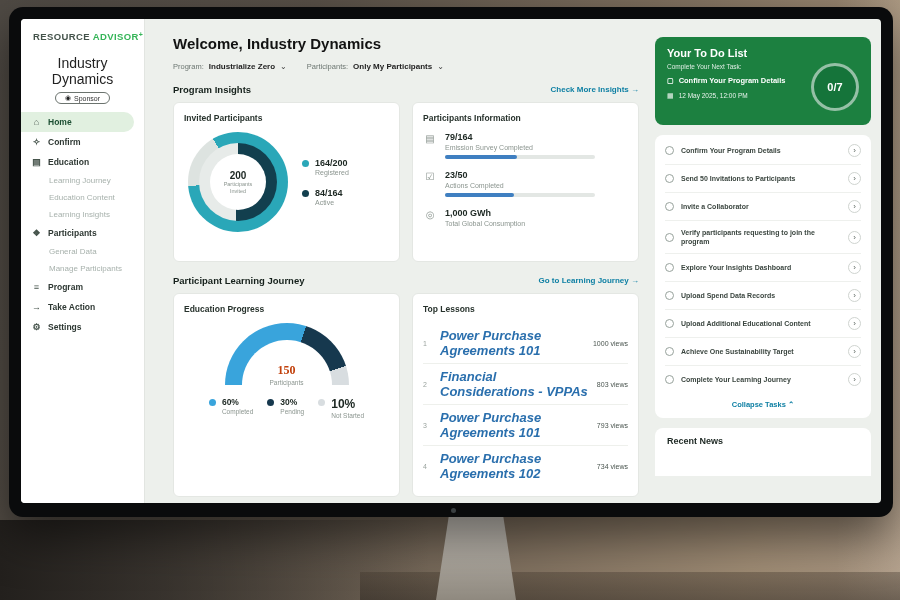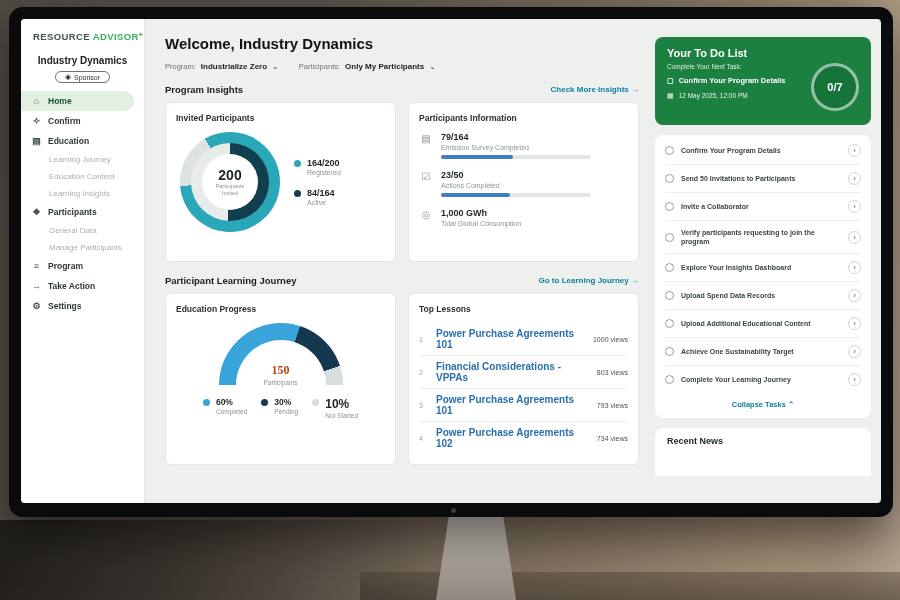--- a/index.html
+++ b/index.html
@@ -22,33 +22,33 @@
     border-radius:50%; background:#3a3f41; }
   .screen { position:absolute; left:12px; top:12px; right:12px; bottom:14px;
     background:#edf0ec; border-radius:4px; overflow:hidden; display:flex;
     color:#333; font-size:8px; }
 
   
   .sidebar { width:124px; flex:none; background:#fff; border-right:1px solid #e2e5e1; padding:12px 0 0 0; }
   .logo { padding:0 12px; font-size:9.5px; font-weight:bold; letter-spacing:.4px; white-space:nowrap; }
   .logo .lg1 { color:#44534b; } .logo .lg2 { color:#35b558; } .logo .lgp { color:#35b558; font-size:7px; vertical-align:top; }
   .org { text-align:center; margin:13px 4px 8px; }
-  .org-name { font-size:10px; font-weight:bold; color:#222; }
+  .org-name { font-size:14px; font-weight:normal; color:#222; }
   .sponsor { display:inline-flex; align-items:center; gap:3px; margin-top:5px;
     border:1px solid #6b736e; border-radius:10px; padding:1px 9px; font-size:7px; color:#333; }
   .sponsor .sp-ic { font-size:7px; color:#222; }
   .nav { margin-top:4px; }
   .nav-item { display:flex; align-items:center; gap:6px; padding:5px 10px;
     font-size:8.5px; font-weight:bold; color:#2e3833; cursor:default; }
   .nav-item .nic { width:11px; font-size:9px; color:#46544c; text-align:center; }
   .nav-item.active { background:#e1f0e0; border-radius:0 13px 13px 0; margin-right:10px; color:#1d4f33; }
   .nav-sub { display:block; padding:4px 10px 4px 28px; font-size:8px; color:#a7b1ac; }
 
   
-  .main { flex:1; min-width:0; padding:16px 12px 0 20px; }
+  .main { flex:1; min-width:0; padding:16px 12px 0 28px; }
   .welcome { font-size:15px; font-weight:bold; color:#121212; }
   .filters { display:flex; gap:20px; margin-top:10px; align-items:center; }
   .filter { display:flex; align-items:center; gap:5px; font-size:7.5px; color:#6c7671; }
   .filter b { font-size:8px; color:#1e1e1e; }
   .chev { font-size:8px; color:#444; }
   .section-row { display:flex; justify-content:space-between; align-items:center; margin-top:13px; }
   .section-title { font-size:9.5px; font-weight:bold; color:#15201b; }
   .section-link { font-size:8px; font-weight:bold; color:#0d7fa3; cursor:pointer; }
   .cards { display:flex; gap:12px; margin-top:7px; }
   .card { flex:1; background:#fff; border:1px solid #e4e7e3; border-radius:6px; padding:10px; }
@@ -56,21 +56,21 @@
   .card.r1 { min-height:160px; } .card.r2 { min-height:142px; }
 
   .donut-body { display:flex; align-items:center; gap:14px; padding-left:4px; }
   .donut-wrap { position:relative; width:100px; height:100px; flex:none; }
   .donut-outer { width:100px; height:100px; border-radius:50%;
     background:conic-gradient(from -30deg,#2aa7b8 0 82%,#dde3e0 0); }
   .donut-inner { position:absolute; inset:11px; border-radius:50%;
     background:conic-gradient(#123f4e 0 51%,#e7ebe9 0); }
   .donut-hole { position:absolute; inset:22px; border-radius:50%; background:#fff;
     display:flex; flex-direction:column; align-items:center; justify-content:center; text-align:center; }
-  .donut-hole b { font-size:14px; color:#1a2520; }
+  .donut-hole b { font-size:10px; color:#1a2520; }
   .donut-hole span { font-size:5.5px; color:#8b958f; line-height:1.25; width:42px; }
   .legend-col { display:flex; flex-direction:column; gap:12px; }
   .leg-item { display:flex; gap:6px; align-items:flex-start; }
   .dot { width:7px; height:7px; border-radius:50%; margin-top:2px; flex:none; }
   .leg-val { font-size:9px; font-weight:bold; color:#1c2722; }
   .leg-lab { font-size:7px; color:#8b958f; margin-top:1px; }
 
   .info-row { display:flex; gap:8px; margin-bottom:11px; }
   .info-ic { width:14px; font-size:10px; color:#8b958f; text-align:center; flex:none; margin-top:1px; }
   .info-val { font-size:9px; font-weight:bold; color:#1c2722; }
@@ -83,21 +83,21 @@
     background:conic-gradient(from 270deg,#39a4dc 0 30%,#16384e 30% 45%,#d8dde0 45% 50%,transparent 50%); }
   .gauge-hole { position:absolute; left:17px; top:17px; width:90px; height:90px; border-radius:50%; background:#fff; }
   .gauge-text { position:absolute; left:0; right:0; bottom:0; text-align:center; }
   .gauge-text b { font-size:12px; color:#c2410c; display:block;font-family:Liberation Serif, serif; }
   .gauge-text span { font-size:6.5px; color:#8b958f; }
   .gauge-legend { display:flex; gap:14px; justify-content:center; margin-top:10px; }
 
   .lesson-row { display:flex; align-items:center; gap:7px; padding:5px 0; border-bottom:1px solid #eef0ec; }
   .lesson-row:last-child { border-bottom:none; }
   .l-rank { width:10px; font-size:7px; color:#9aa39e; }
-  .l-title { flex:1; font-size:10px; font-weight:bold; color:#2a6fad; }
+  .l-title { flex:1; font-size:13px; font-weight:bold; color:#2a6fad;font-style:italic; }
   .l-views { font-size:7px; color:#4a554f; }
 
   
   .rightpanel { width:230px; flex:none; padding:18px 10px 0 4px; display:flex; flex-direction:column; }
   .todo-card { position:relative; background:#1c8040; border-radius:8px; padding:10px 12px; color:#fff; min-height:88px; }
   .todo-title { font-size:11px; font-weight:bold; }
   .todo-sub { font-size:6.5px; color:rgba(255,255,255,.85); margin-top:4px; }
   .todo-next { display:flex; gap:5px; align-items:flex-start; margin-top:6px; width:140px;
     font-size:7.5px; font-weight:bold; line-height:1.3; }
   .todo-date { display:flex; gap:5px; align-items:center; margin-top:6px; font-size:6.5px; color:rgba(255,255,255,.9); }

